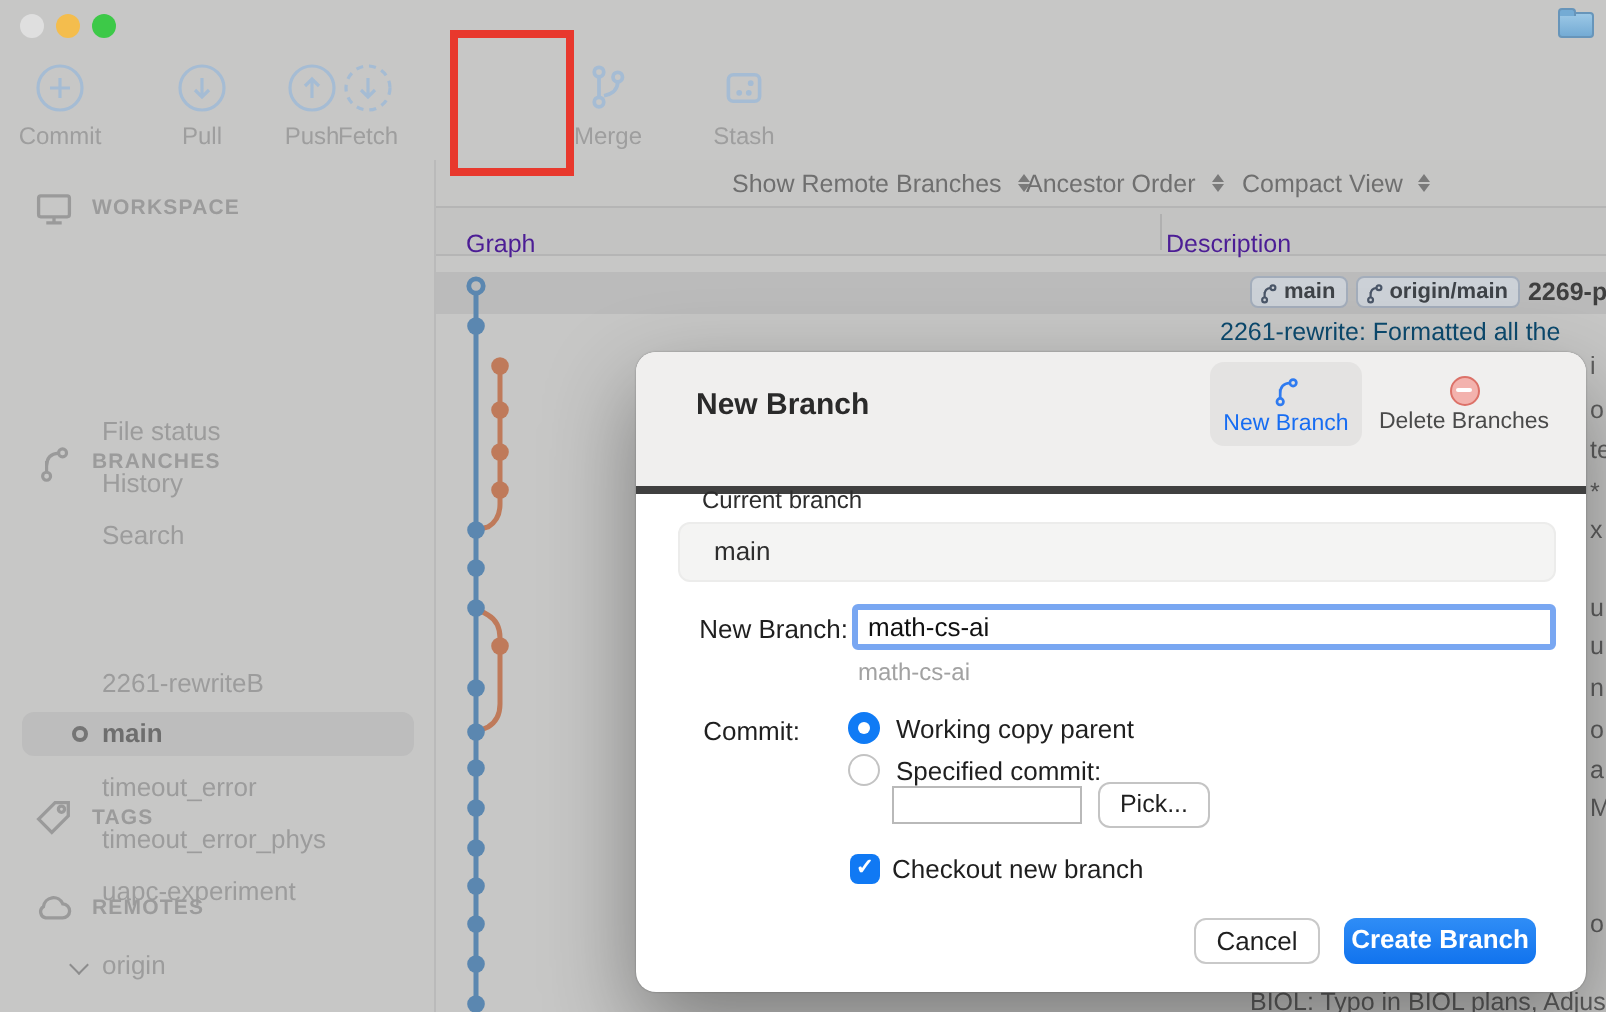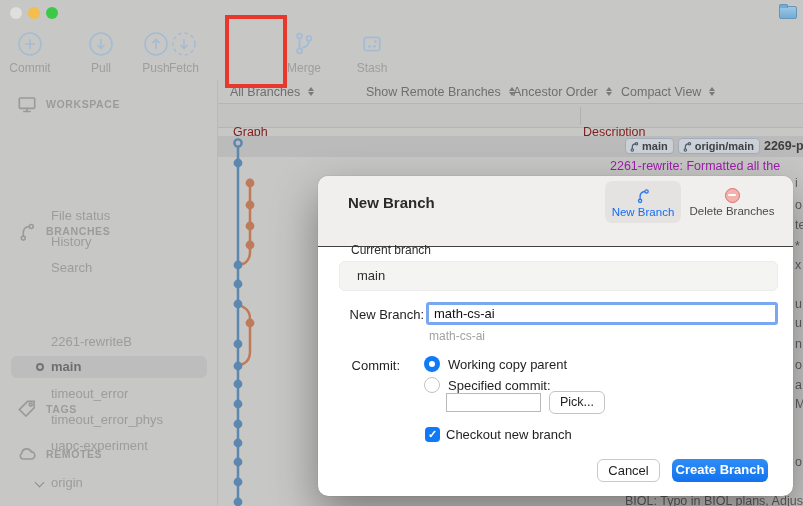--- a/index.html
+++ b/index.html
@@ -47,42 +47,42 @@
   .main { position:absolute; left:218px; top:80px; width:585px; height:426px; }
   .filterbar { position:absolute; left:0; top:0; width:585px; height:23px; background:#c6c6c5; }
   .filter-group { position:absolute; top:0; height:23px; display:flex; align-items:center; gap:8px; }
   .filter-label { font-size:12.5px; color:#6f6f6f; white-space:nowrap; }
   .stepper { display:flex; flex-direction:column; align-items:center; gap:1px; }
   .stepper i { display:block; width:0; height:0; border-left:3.5px solid transparent; border-right:3.5px solid transparent; }
   .stepper .up { border-bottom:4px solid #7a7a7a; }
   .stepper .dn { border-top:4px solid #7a7a7a; }
   .listheader { position:absolute; left:0; top:23px; width:585px; height:25px; background:#c3c3c2;
     border-top:1px solid #b5b5b5; border-bottom:1px solid #b5b5b5; }
-  .col-label { position:absolute; top:16px; font-size:12.5px; color:#7f1d1d; line-height:24px; }
+  .col-label { position:absolute; top:6px; font-size:12.5px; color:#4c1d95; line-height:24px; }
   .col-div { position:absolute; left:362px; top:3px; width:1px; height:18px; background:#b0b0b0; }
 
   .sel-row { position:absolute; left:0; top:56px; width:585px; height:21px; background:#bbbbbb; }
   .badges { position:absolute; left:407px; top:2px; display:flex; gap:4px; align-items:center; }
   .badge { display:flex; align-items:center; gap:2px; height:16px; padding:0 5px 0 3px;
     background:#ccd1d7; border:1px solid #a3adbb; border-radius:4px;
     font-size:11px; font-weight:bold; color:#3f4348; white-space:nowrap; }
   .badge svg { color:#4a5668; }
   .row-title { font-size:12.5px; font-weight:bold; color:#3f3f3f; white-space:nowrap; }
-  .row-msg { position:absolute; left:392px; top:79px; font-size:12.5px; color:#a21caf; white-space:nowrap; }
+  .row-msg { position:absolute; left:392px; top:79px; font-size:12.5px; color:#0c4a6e; white-space:nowrap; }
   .bottom-msg { position:absolute; left:407px; top:414px; font-size:12.5px; color:#5f5f5f; white-space:nowrap; }
   .edge-frag { position:absolute; font-size:12.5px; color:#5f5f5f; white-space:nowrap; }
 
   .graph-svg { position:absolute; left:0; top:48px; }
 
   
   .dialog { position:absolute; left:318px; top:176px; width:475px; height:320px;
     background:#ffffff; border-radius:10px; z-index:50;
     box-shadow:0 18px 45px rgba(0,0,0,0.38), 0 0 1px rgba(0,0,0,0.35); }
   .dlg-header { position:absolute; left:0; top:0; width:475px; height:71px;
-    background:#f0efee; border-bottom:1px solid #404040; border-radius:10px 10px 0 0; }
+    background:#f0efee; border-bottom:4px solid #404040; border-radius:10px 10px 0 0; }
   .dlg-title { position:absolute; left:30px; top:0; line-height:53px; font-size:15px; font-weight:bold; color:#2a2a2a; }
   .dlg-tab { position:absolute; top:5px; height:42px; border-radius:7px;
     display:flex; flex-direction:column; align-items:center; justify-content:center; gap:2px; }
   .dlg-tab.sel { left:287px; width:76px; background:#e4e3e2; }
   .dlg-tab.other { left:366px; width:96px; }
   .dlg-tab .tab-label { font-size:11.5px; }
   .dlg-tab.sel .tab-label { color:#176df2; }
   .dlg-tab.other .tab-label { color:#4a4a4a; }
   .del-icon { width:15px; height:15px; border-radius:50%; background:#f3b2ad; border:1px solid #dc7168; position:relative; }
   .del-icon .minus { position:absolute; left:2.5px; top:5.5px; width:8px; height:2px; background:#fff; border-radius:1px; }
@@ -269,27 +269,20 @@
   </div>
   <div class="sb-item" style="top:393px;">
     <span class="sb-chevron"></span>
     <span class="sb-text">origin</span>
   </div>
 </div>
 
 <div class="main">
 
   <div class="filterbar">
-    <div class="filter-group" style="left:12px;">
-      <span class="filter-label">All Branches</span>
-      <span class="stepper">
-          <i class="up"></i>
-          <i class="dn"></i>
-        </span>
-    </div>
     <div class="filter-group" style="left:148px;text-align:center;">
       <span class="filter-label">Show Remote Branches</span>
       <span class="stepper">
           <i class="up"></i>
           <i class="dn"></i>
         </span>
     </div>
     <div class="filter-group" style="left:295px;">
       <span class="filter-label">Ancestor Order</span>
       <span class="stepper">

